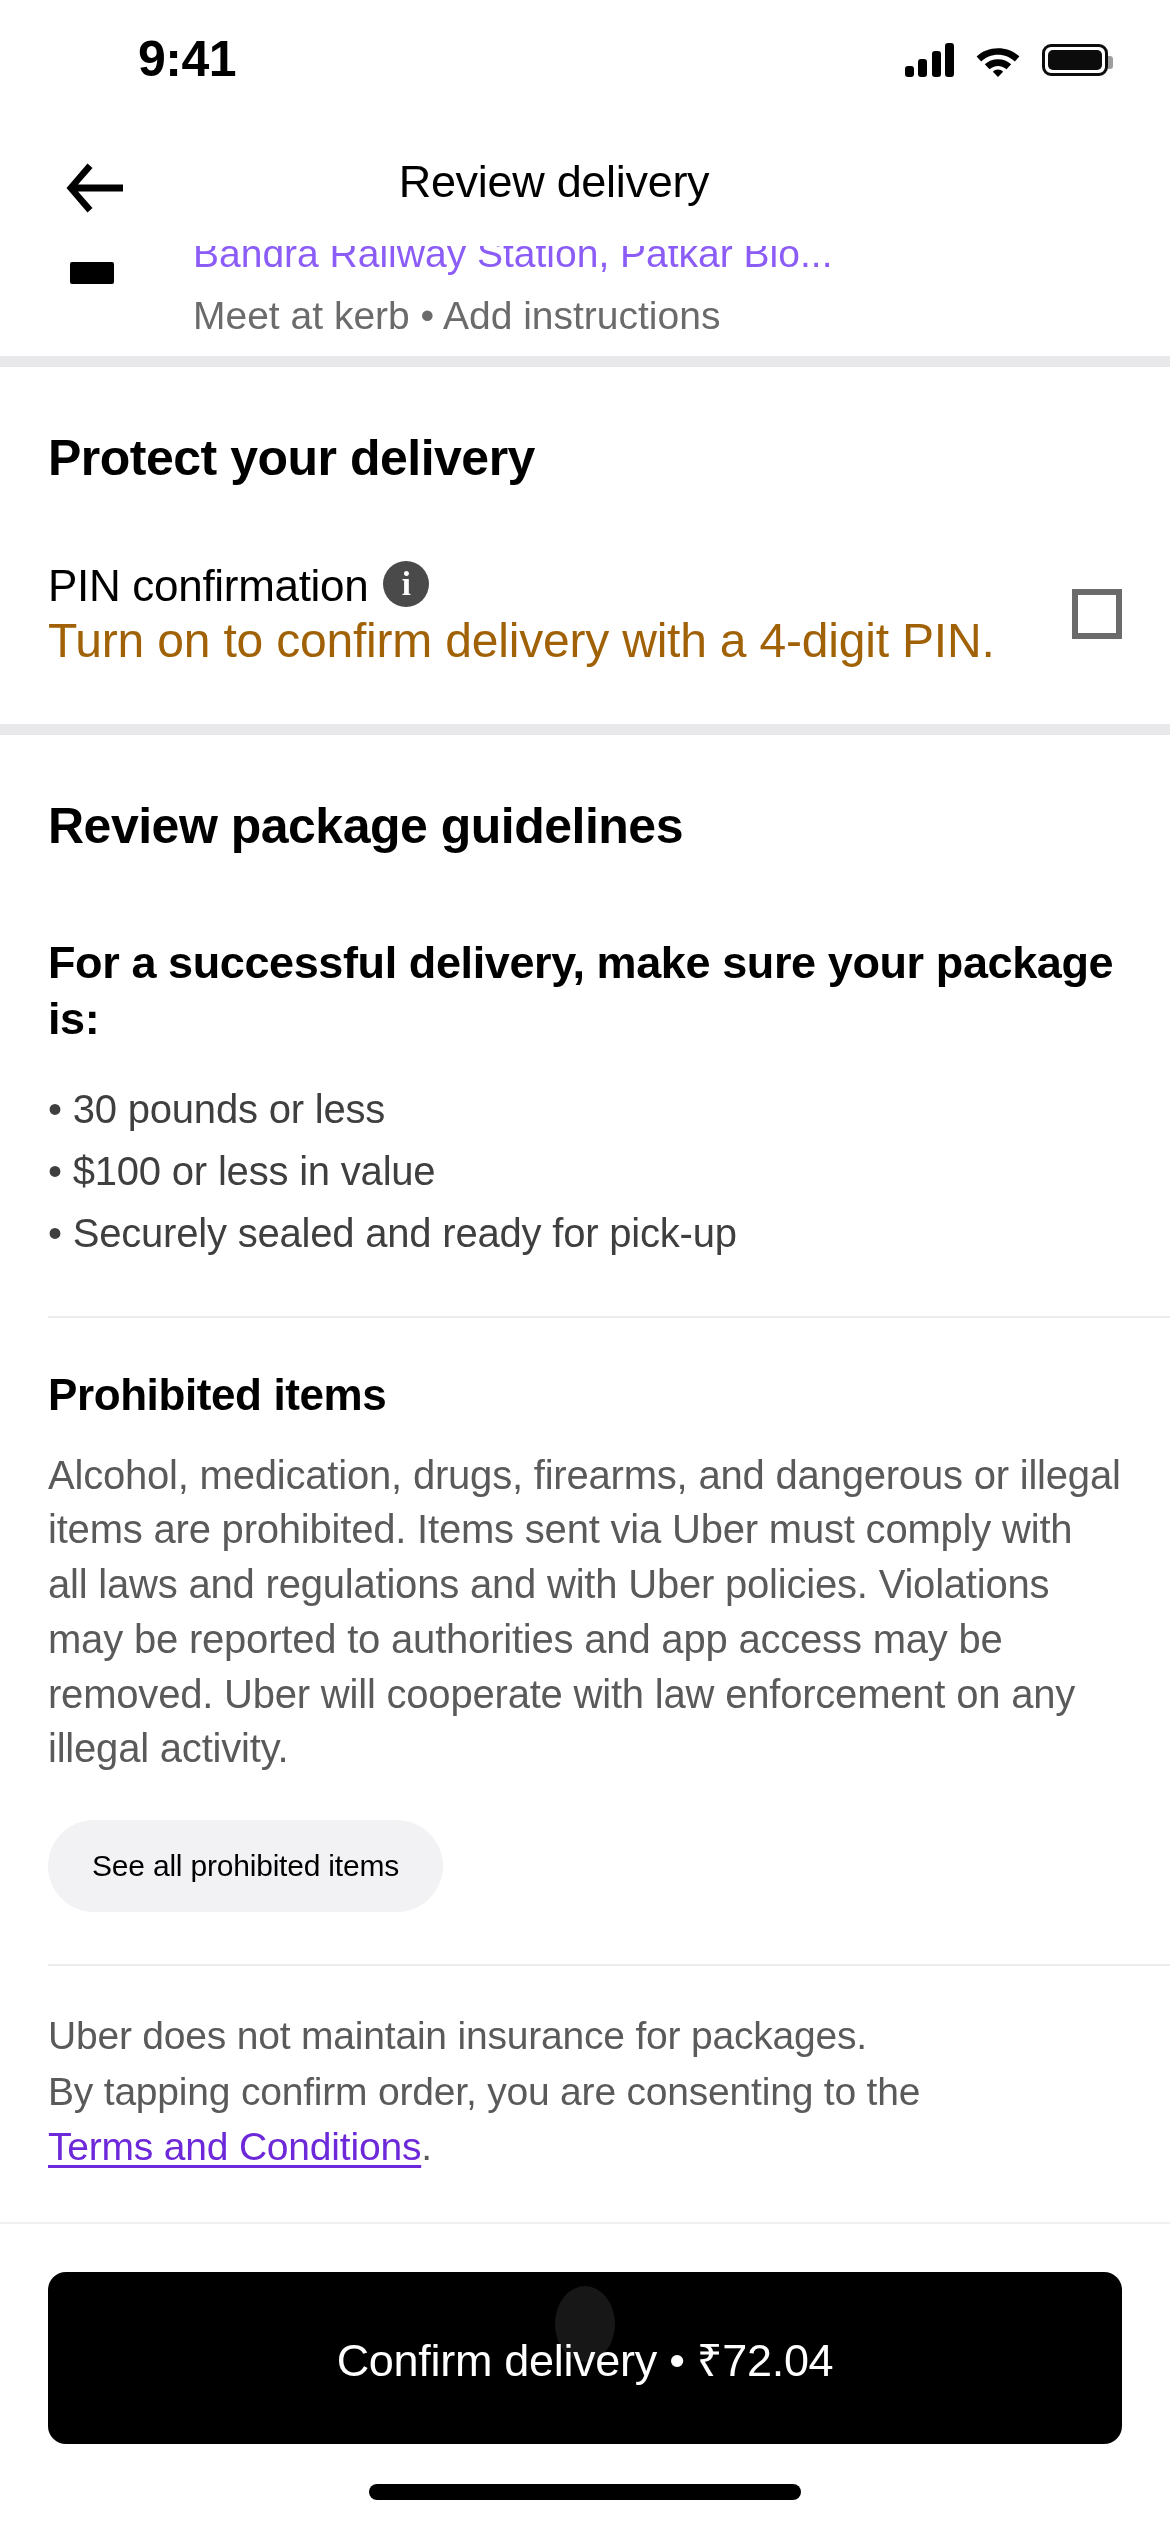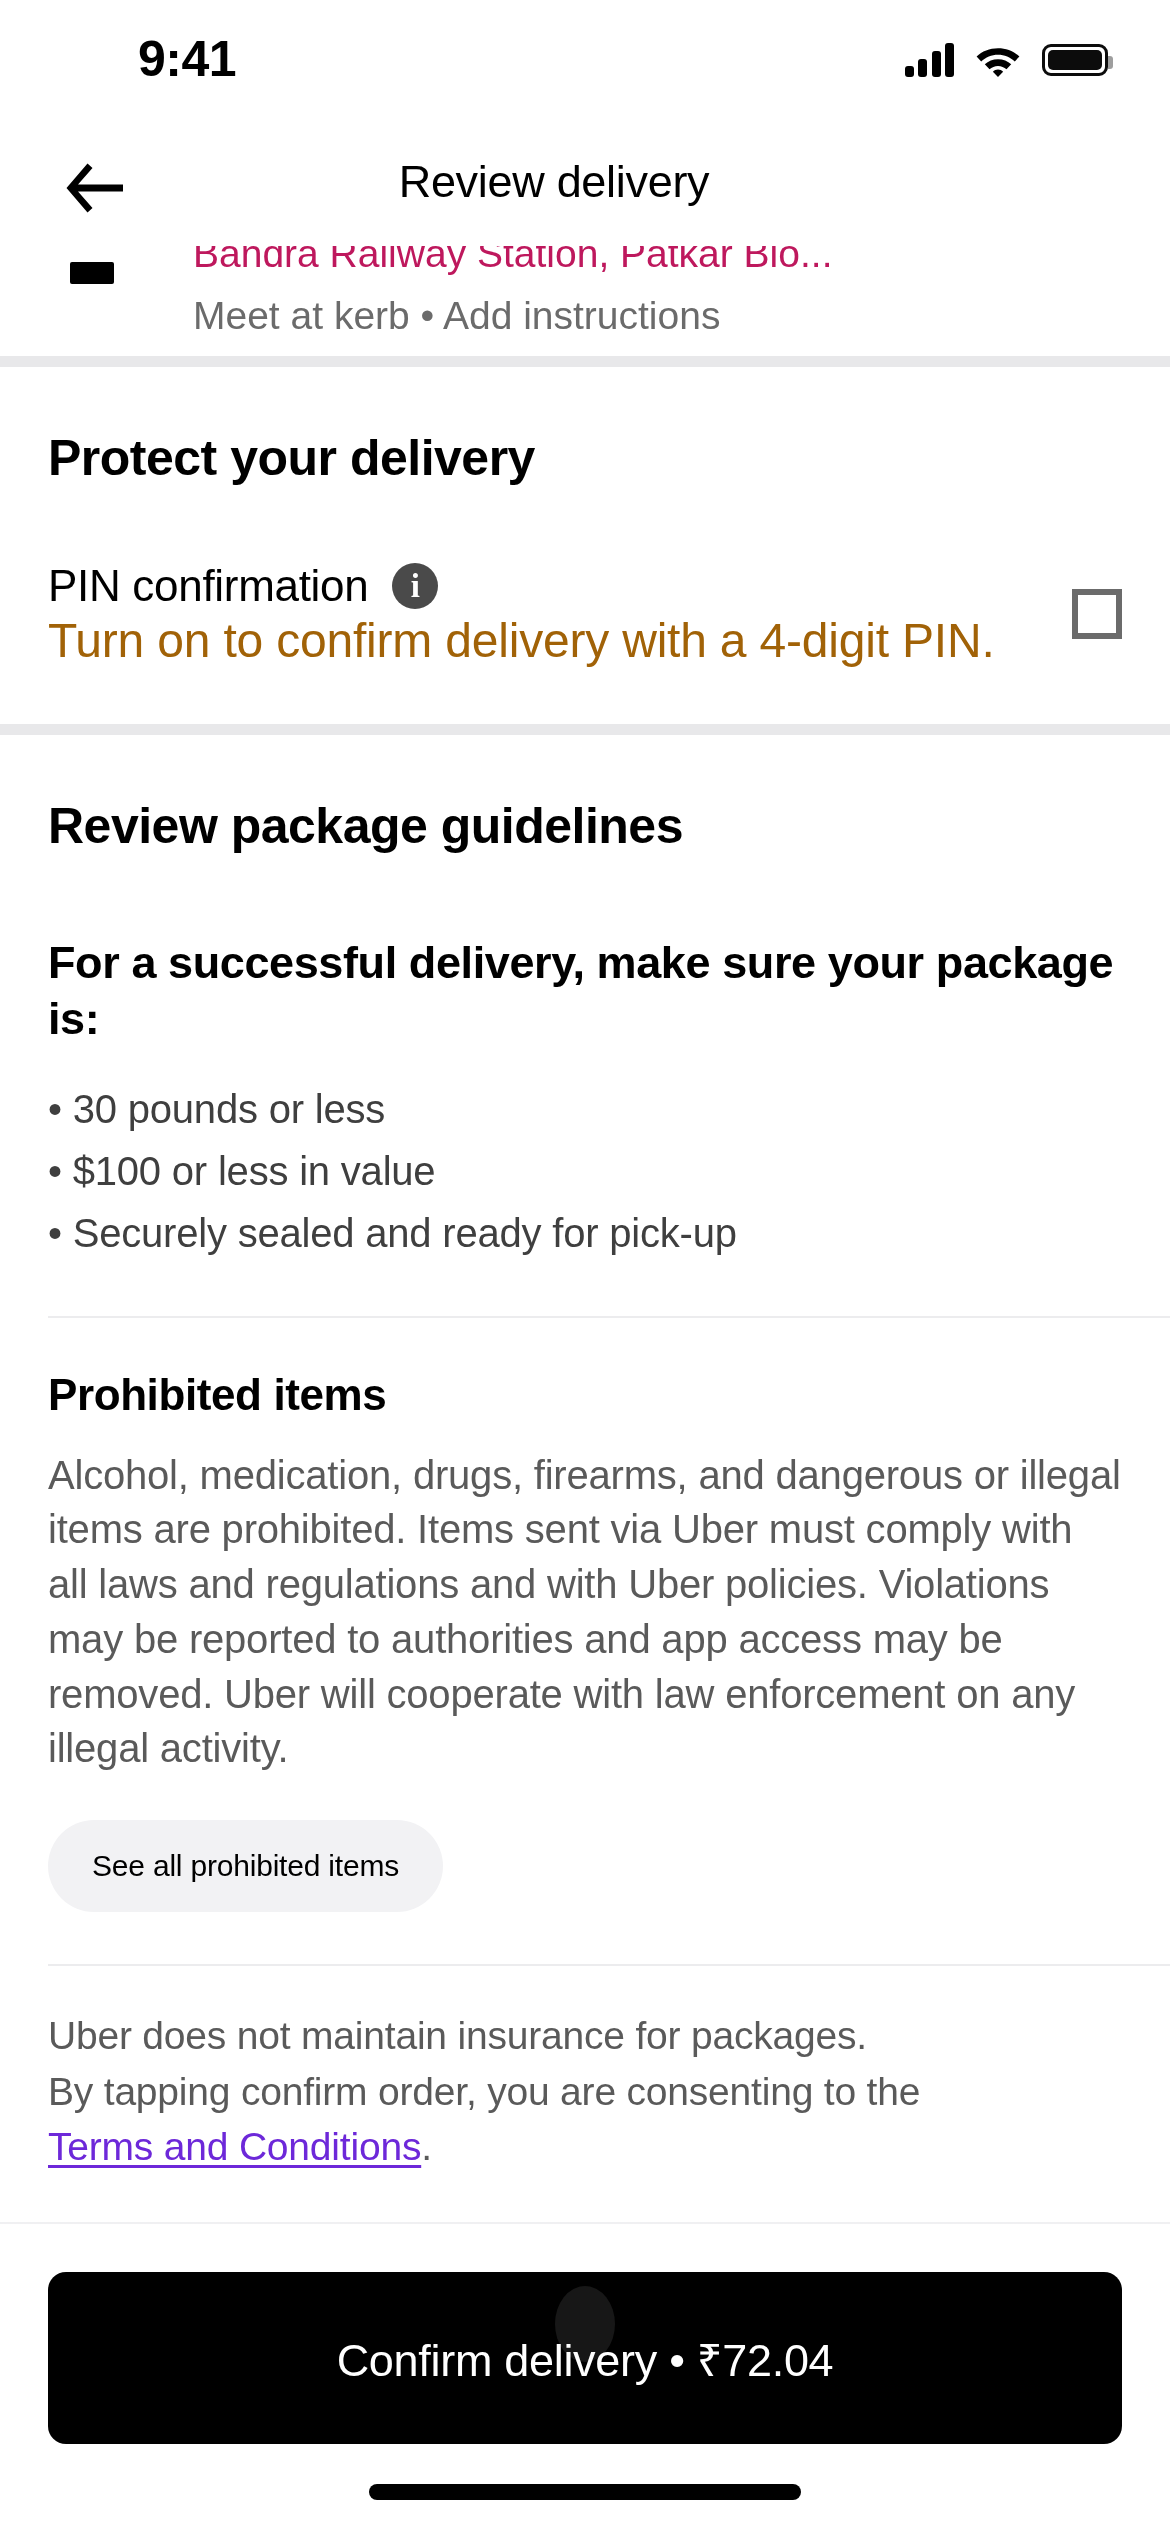--- a/index.html
+++ b/index.html
@@ -64,21 +64,21 @@
   .addr-row {
     position:absolute; top:246px; left:0; width:1170px; height:110px;
     overflow:hidden; background:#fff;
   }
   .addr-marker {
     position:absolute; left:70px; top:16px; width:44px; height:22px;
     background:#000; border-radius:2px;
   }
   .addr-title {
     position:absolute; left:193px; top:-14px; width:700px;
-    font-size:39px; color:#be185d; white-space:nowrap; overflow:hidden;
+    font-size:39px; color:#8b5cf6; white-space:nowrap; overflow:hidden;
   }
   .addr-sub {
     position:absolute; left:193px; top:48px;
     font-size:39px; color:#6b6b6b; white-space:nowrap;
   }
   .addr-add {
     position:absolute; right:48px; top:-42px;
     background:#f3f3f4; border-radius:999px;
     padding:30px 46px; font-size:39px; font-weight:500; color:#000;
   }
@@ -88,21 +88,21 @@
   .thin-div { height:2px; background:#ececee; margin-left:48px; }
 
   
   .sec { padding:0 48px; }
   .sec-h {
     font-size:50px; font-weight:700; color:#000; letter-spacing:-0.5px;
   }
 
   .pin-row { display:flex; align-items:flex-start; }
   .pin-left { flex:1; }
-  .pin-title-line { display:flex; align-items:center; gap:24px; }
+  .pin-title-line { display:flex; gap:15px; }
   .pin-title { font-size:44px; font-weight:500; color:#000; letter-spacing:-0.3px; }
   .info-icon {
     width:46px; height:46px; border-radius:50%;
     background:#4a4a4a; display:flex; align-items:center; justify-content:center;
     color:#fff; font-size:33px; font-weight:700; font-family:"Liberation Serif", serif;
     line-height:1;
   }
   .pin-desc { font-size:48px; color:#a16207; margin-top:2px; letter-spacing:-0.2px; }
   .checkbox {
     width:50px; height:50px; border:6px solid #6b6b6b; background:#fff;

